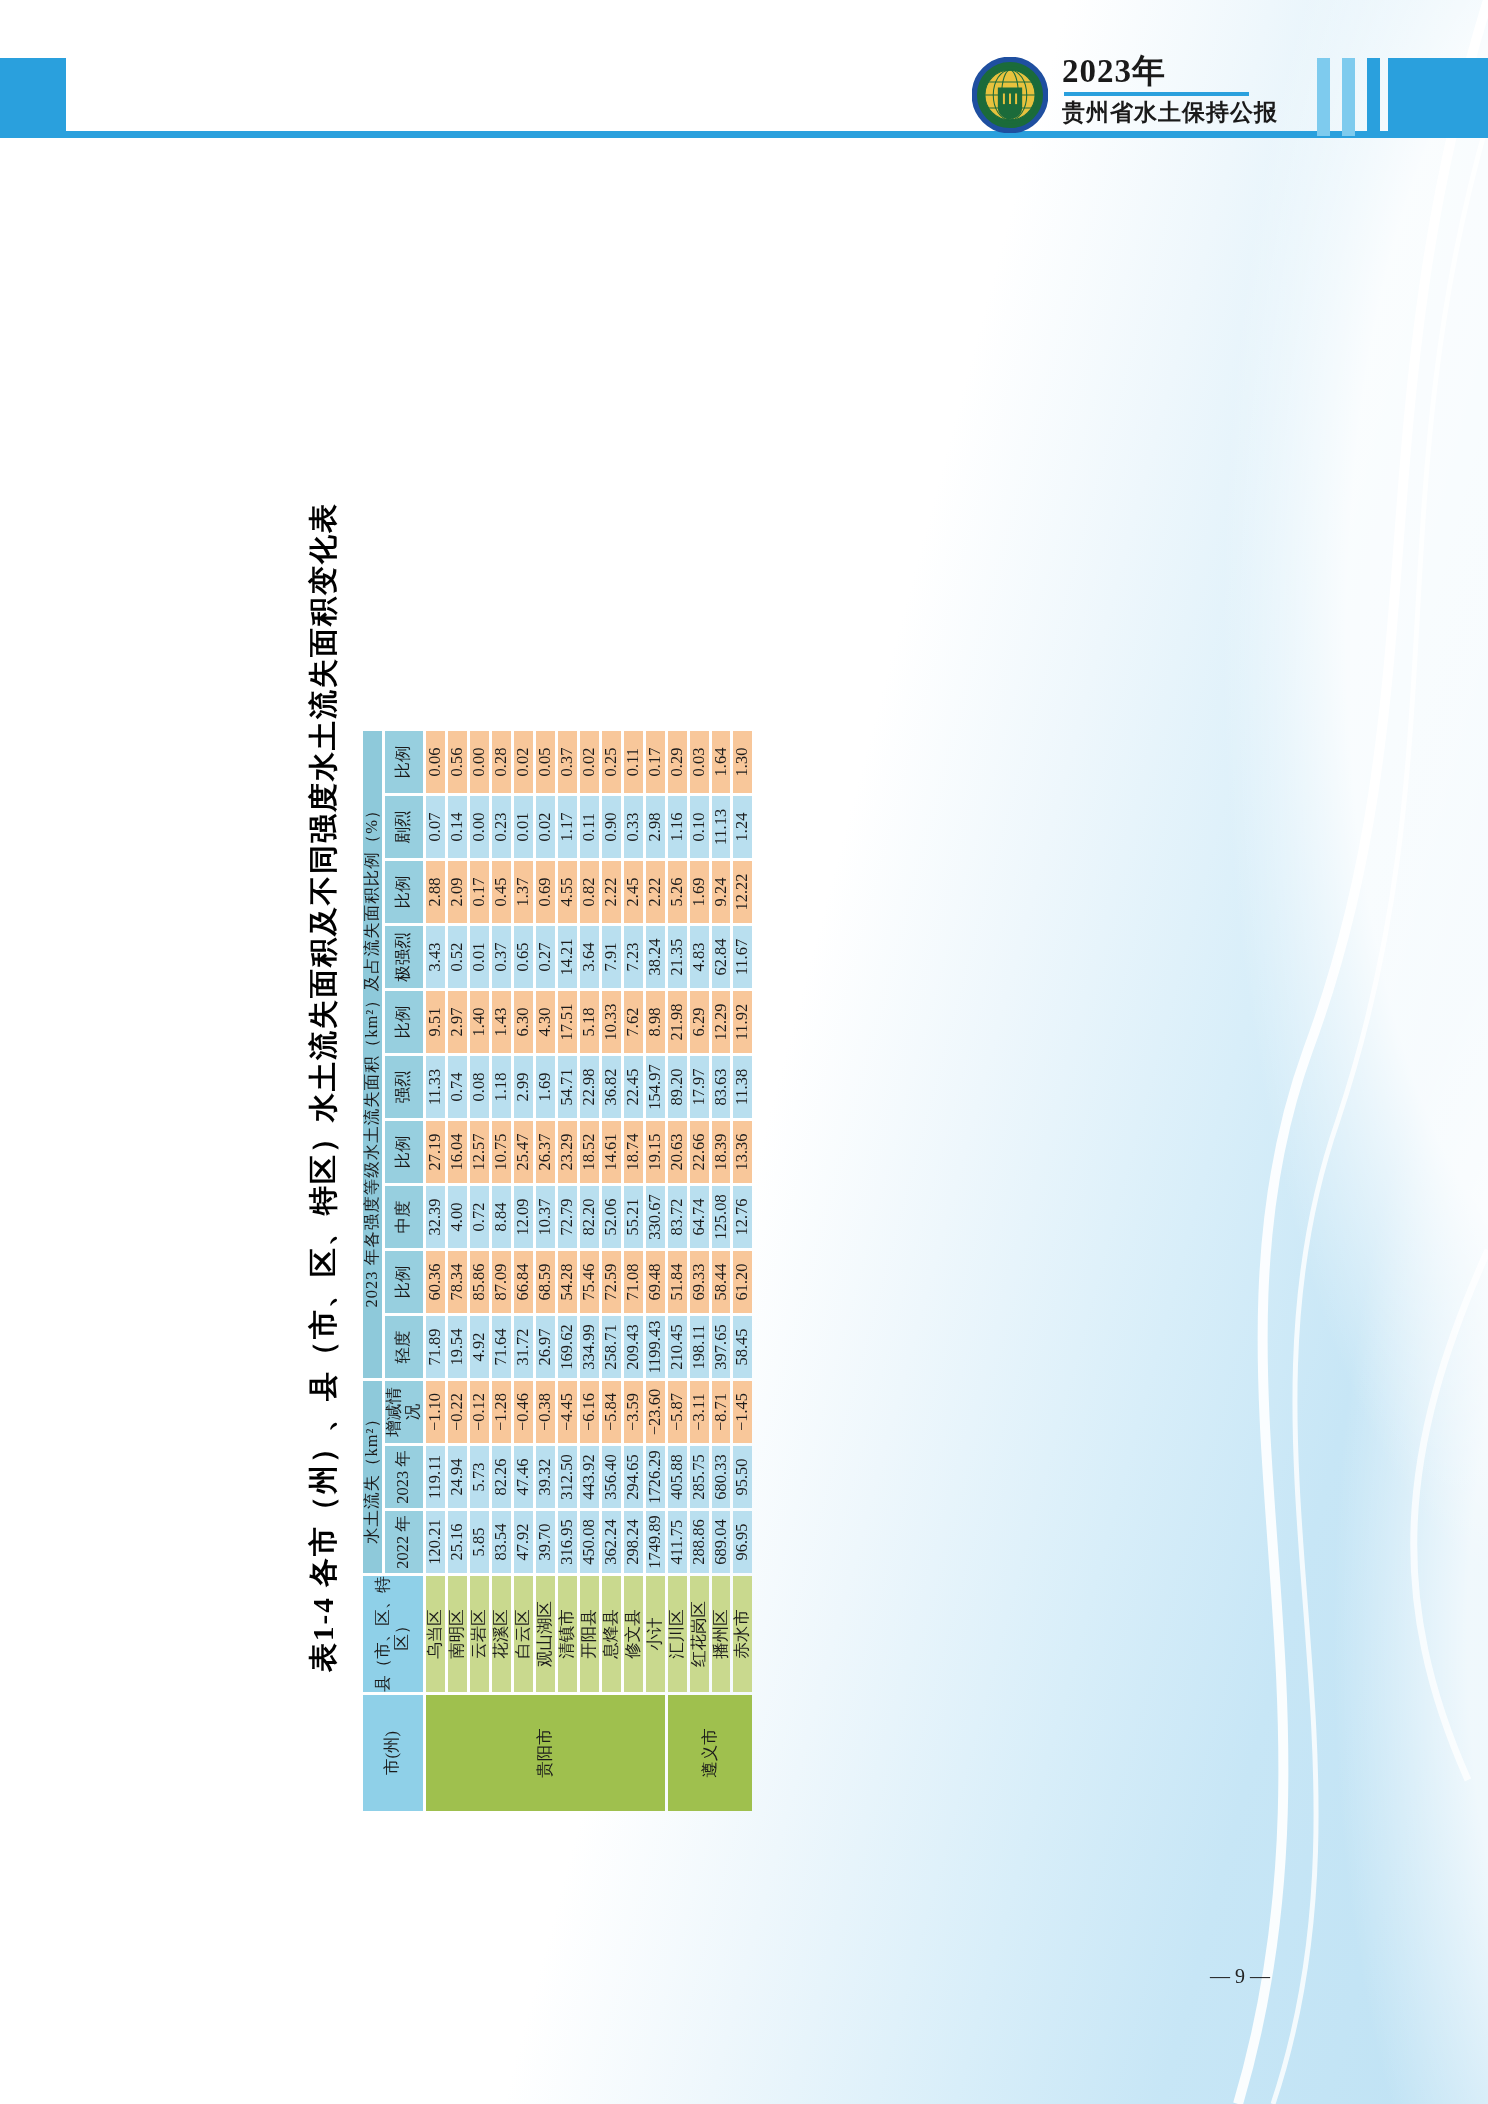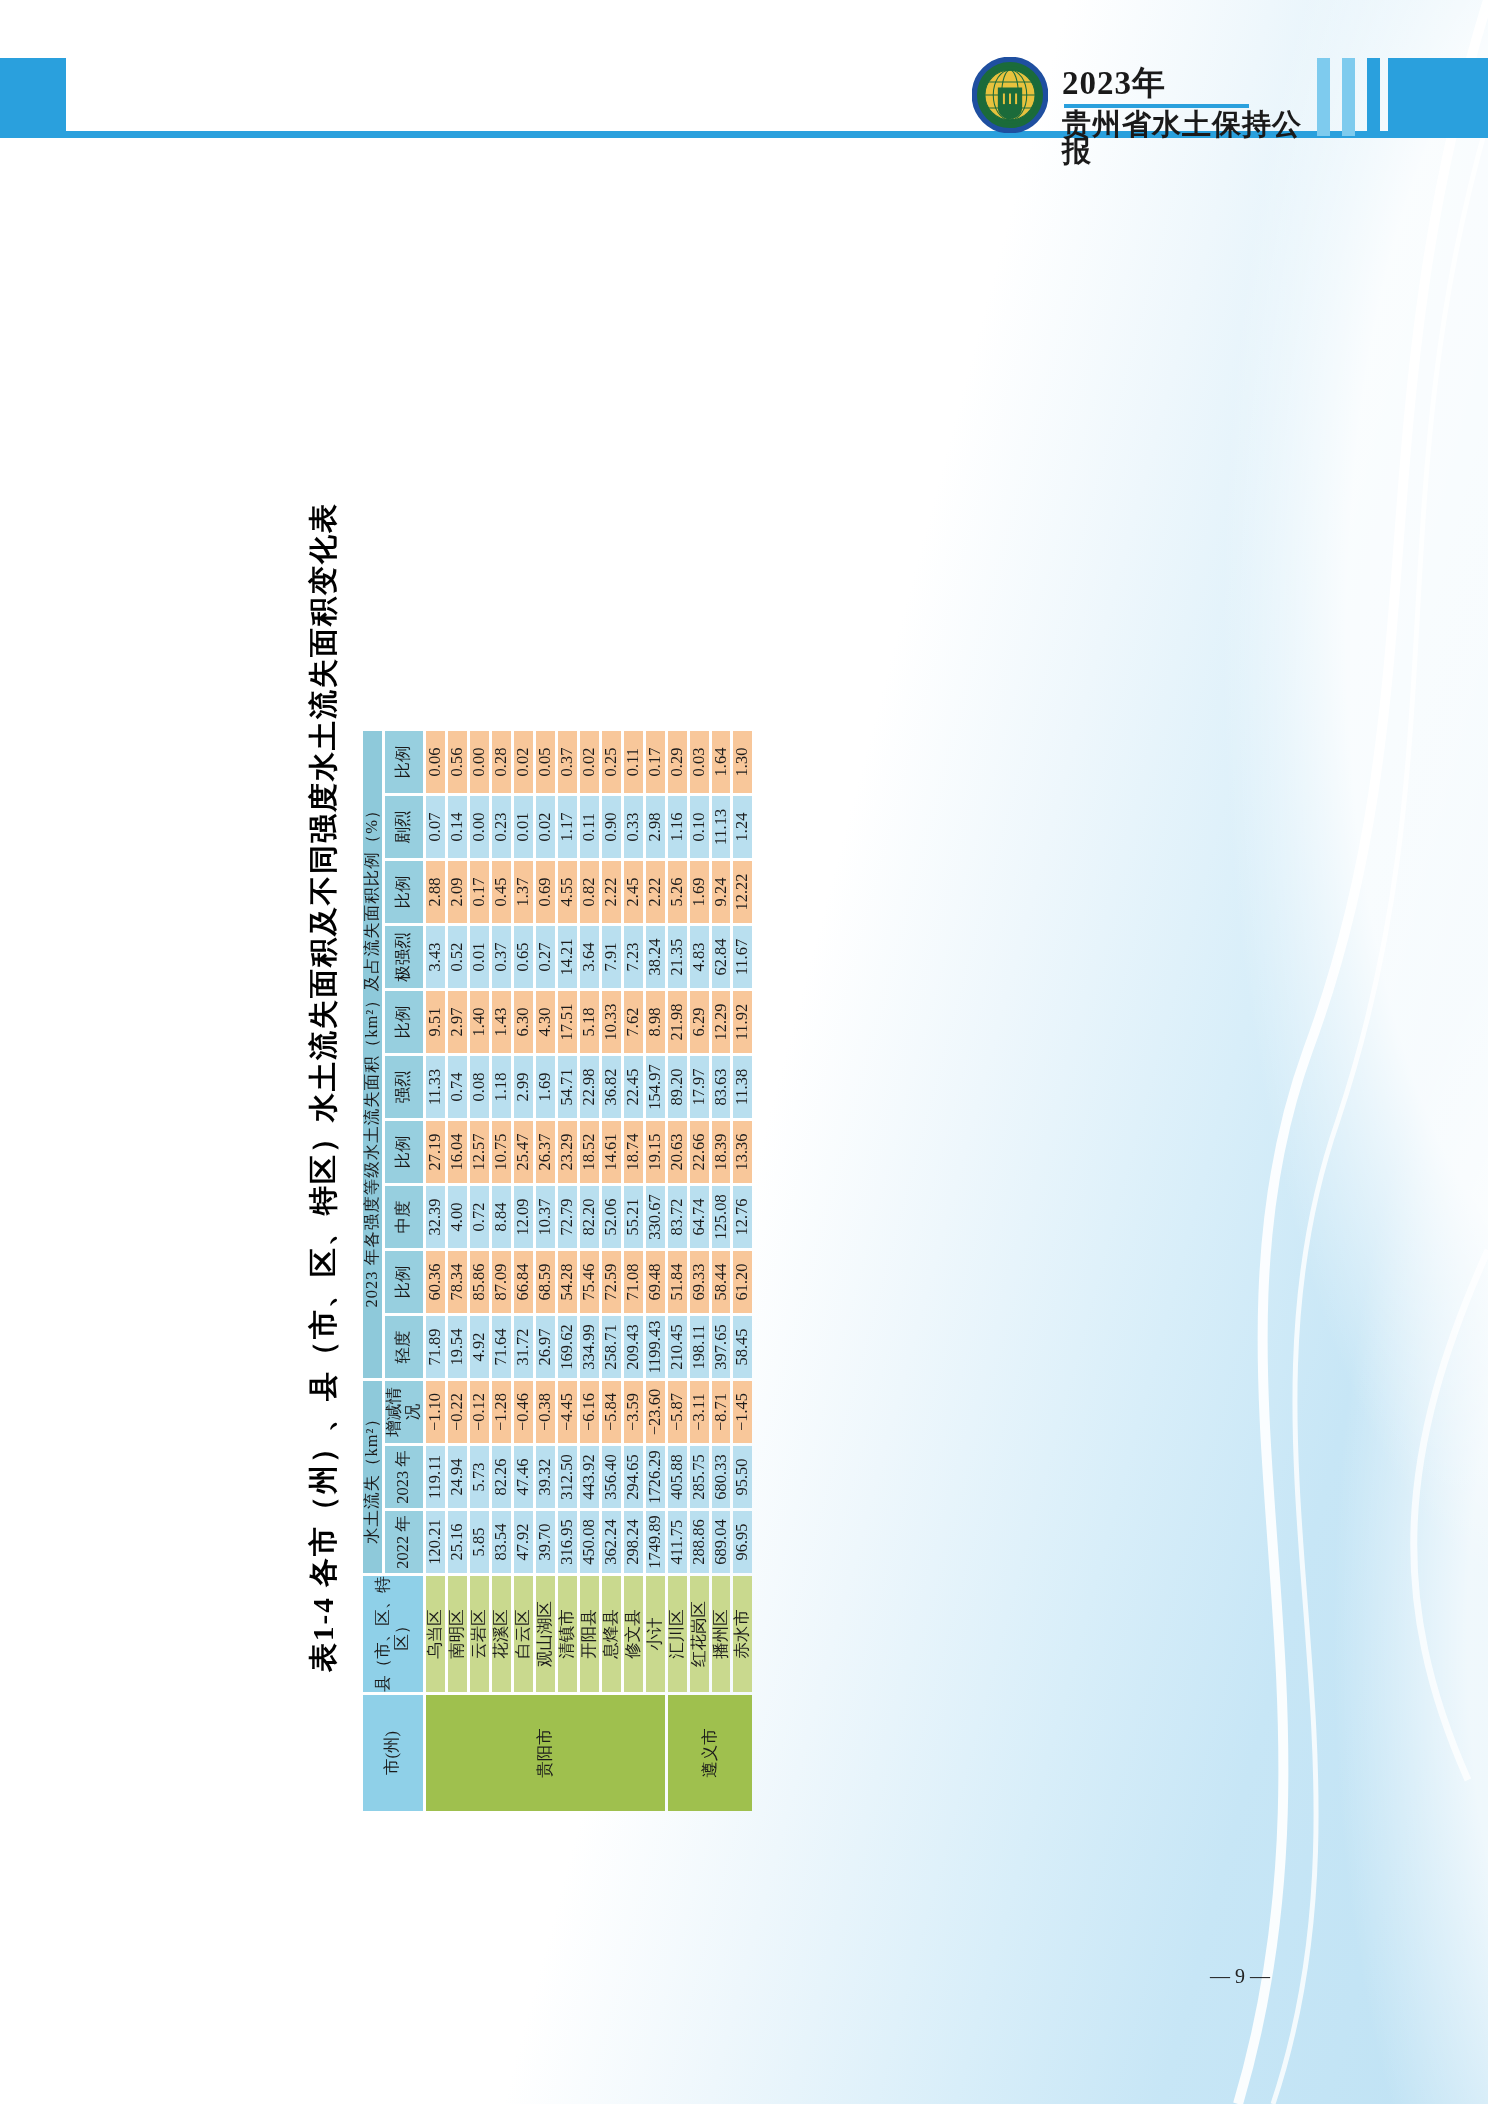--- a/index.html
+++ b/index.html
@@ -38,30 +38,30 @@
   .topbar-right-bars { position:absolute; top:58px; right:0; height:78px; width:300px; }
   .bar { position:absolute; top:0; height:78px; }
   .b1 { right:158px; width:13px; background:#7ecbee; }
   .b2 { right:133px; width:13px; background:#7ecbee; }
   .b3 { right:108px; width:13px; background:#2aa0dd; }
   .b4 { right:0; width:100px; background:#2aa0dd; }
 
   .logo-wrap { position:absolute; left:972px; top:57px; width:76px; height:76px; }
   .emblem { width:76px; height:76px; }
 
-  .head-title { position:absolute; left:1062px; top:52px; width:250px;margin-top:12px; }
+  .head-title { position:absolute; left:1062px; top:52px; width:250px; }
   .head-year {
     font-family:"Liberation Serif","DejaVu Serif",serif;
     font-weight:bold; font-size:33px; color:#1a1a1a;
     letter-spacing:1px; line-height:38px;
   }
   .head-rule { width:185px; height:4px; background:#2aa0dd; margin:2px 0 3px 2px; }
   .head-sub {
     font-family:"Liberation Serif","DejaVu Serif",serif;
-    font-weight:bold; font-size:29px; color:#1a1a1a;
+    font-weight:bold; font-size:23px; color:#1a1a1a;
     letter-spacing:1px; line-height:27px;
   }
 
   .page-num {
     position:absolute; left:1210px; top:1965px;
     font-family:"Liberation Serif","DejaVu Serif",serif;
     font-size:20px; color:#222;
   }
 
   

